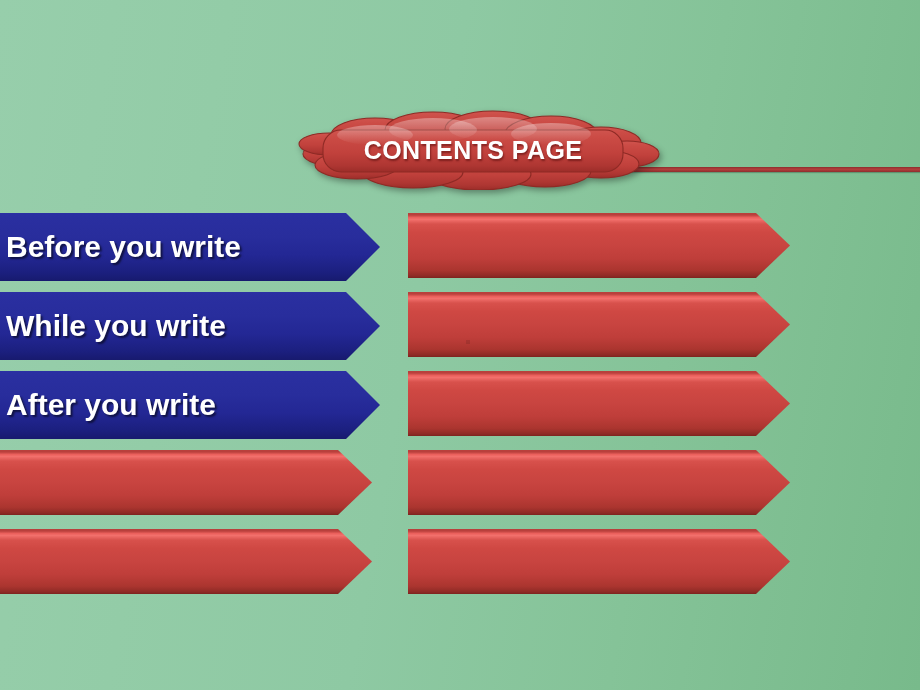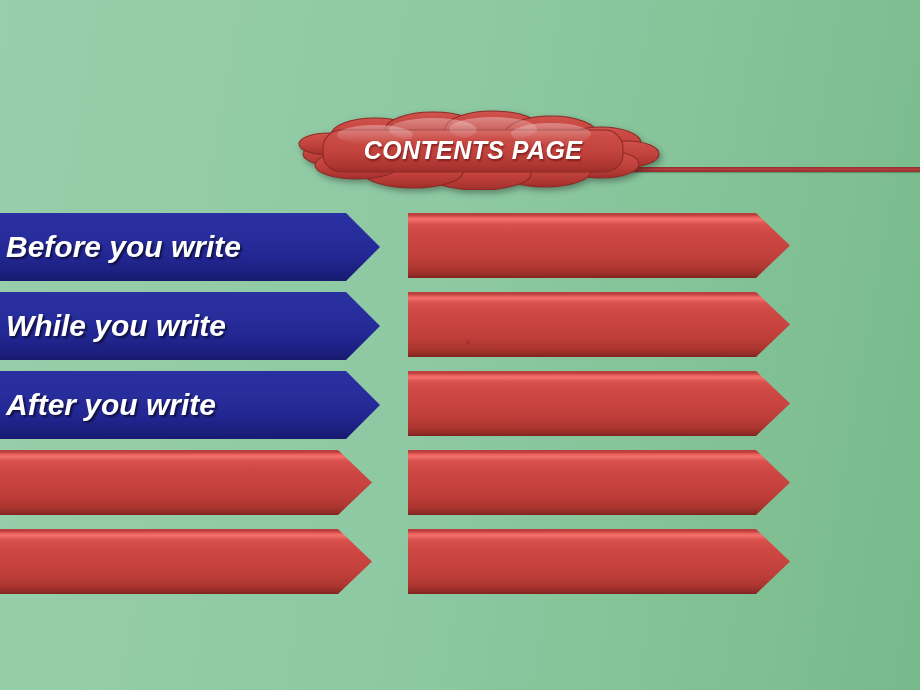--- a/index.html
+++ b/index.html
@@ -12,21 +12,20 @@
     width: 920px;
     height: 690px;
     overflow: hidden;
     font-family: "Liberation Sans", sans-serif;
     background: linear-gradient(100deg,
         #97ceab 0%,
         #93cca7 22%,
         #8ec9a3 45%,
         #85c398 70%,
         #78ba8b 100%);
-    font-style: italic;
   }
 
   
   .title-rule {
     position: absolute;
     left: 470px;
     top: 167px;
     width: 450px;
     height: 5px;
     background: linear-gradient(180deg, #8d2e2e 0%, #b4403c 45%, #8d2e2e 100%);

